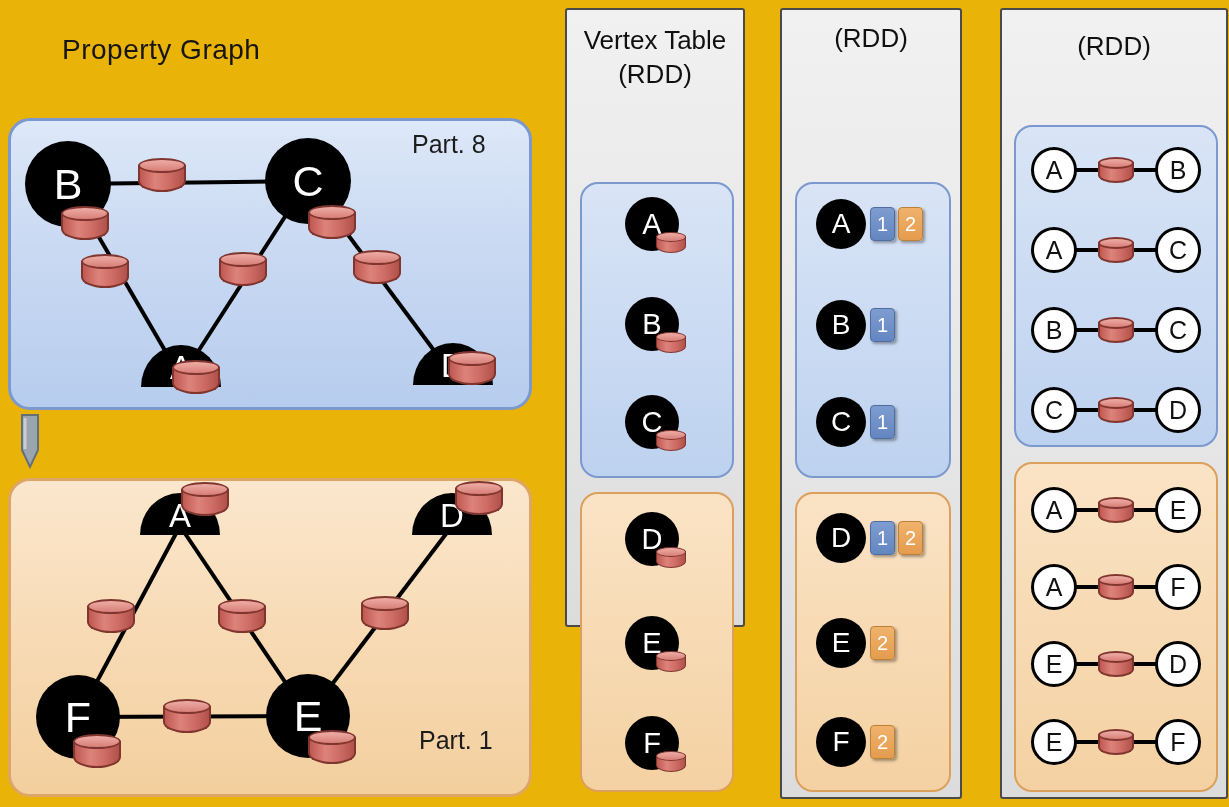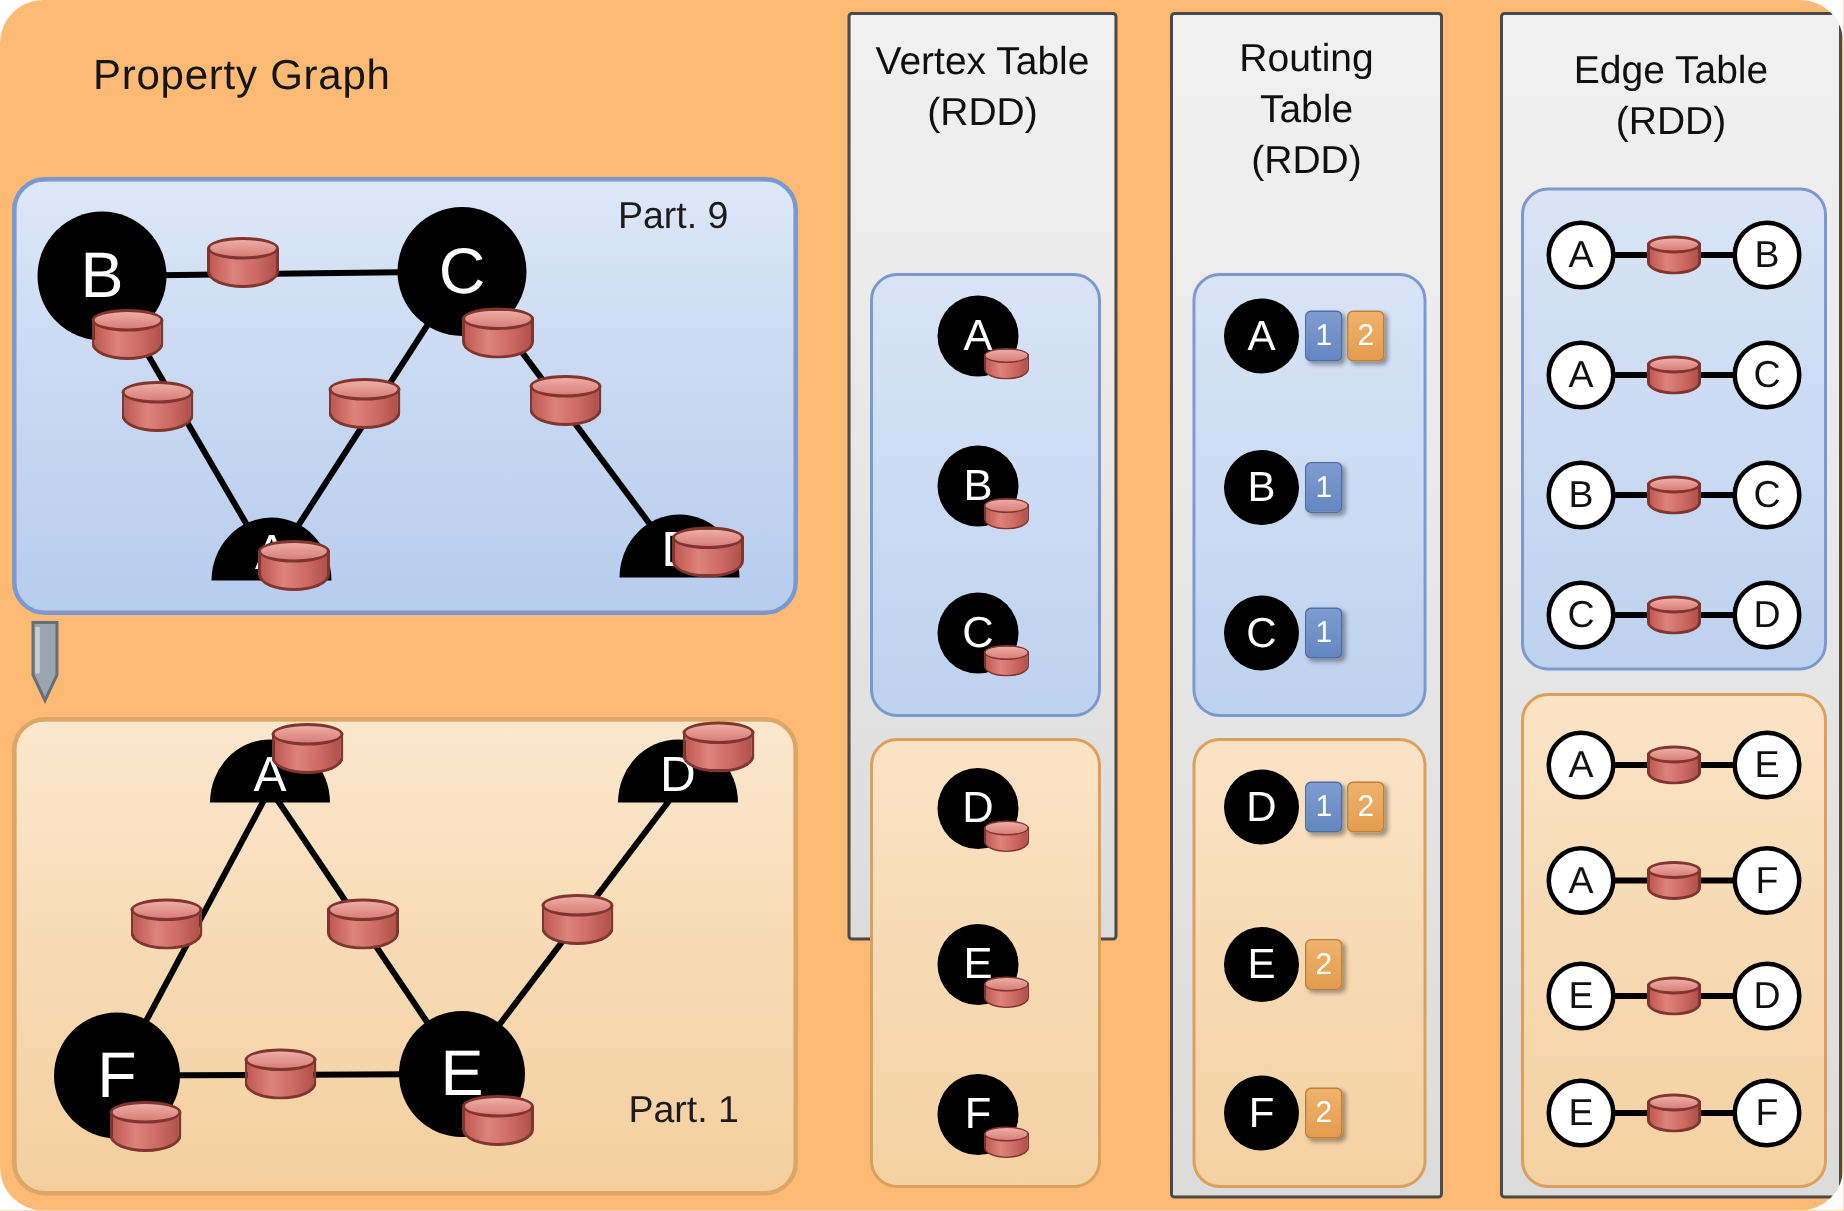--- a/index.html
+++ b/index.html
@@ -1,17 +1,17 @@
 <!DOCTYPE html>
 <html><head>
 <meta charset="utf-8">
 <style>
   html,body{margin:0;padding:0;}
   body{font-family:"Liberation Sans",sans-serif;background:#fff;}
-  #stage{position:relative;width:1229px;height:807px;background:#fdba74;overflow:hidden;border-radius:29px;}
+  #stage{position:relative;width:1229px;height:807px;background:#eab308;overflow:hidden;}
 
   
   #pg-title{position:absolute;left:62px;top:34px;font-size:28px;color:#151515;letter-spacing:.5px;z-index:2;}
   #part1-box{position:absolute;left:8px;top:118px;width:524px;height:292px;border:3px solid #7b99cf;border-radius:22px;
     background:linear-gradient(180deg,#dde8f8 0%,#c9d9f2 45%,#b7cdee 100%);z-index:1;box-sizing:border-box;}
   #part2-box{position:absolute;left:8px;top:478px;width:524px;height:319px;border:3px solid #dda667;border-radius:22px;
     background:linear-gradient(180deg,#fbe7cd 0%,#f7d9b2 55%,#f3cf9e 100%);z-index:1;box-sizing:border-box;}
   .part-label{position:absolute;font-size:25px;color:#1c1c1c;z-index:2;}
 
   #edges-svg{position:absolute;left:0;top:0;z-index:2;pointer-events:none;}
@@ -75,21 +75,21 @@
   .edge-row .cyl{left:67px;top:11px;}
 </style>
 </head>
 <body>
 
 <div id="stage">
 
   <div id="pg-title">Property Graph</div>
 
   <div id="part1-box"></div>
-  <div class="part-label" style="left:412px;top:130px">Part. 9</div>
+  <div class="part-label" style="left:412px;top:130px">Part. 8</div>
 
   <div id="part2-box"></div>
   <div class="part-label" style="left:419px;top:726px">Part. 1</div>
 
   <svg id="edges-svg" width="1229" height="807">
     <line x1="68" y1="184" x2="308" y2="181" stroke="#000" stroke-width="4"></line>
     <line x1="68" y1="184" x2="181" y2="378" stroke="#000" stroke-width="4"></line>
     <line x1="308" y1="181" x2="181" y2="378" stroke="#000" stroke-width="4"></line>
     <line x1="308" y1="181" x2="453" y2="376" stroke="#000" stroke-width="4"></line>
     <line x1="180" y1="526" x2="78" y2="717" stroke="#000" stroke-width="4"></line>
@@ -227,21 +227,20 @@
       <div class="tv-circle">F</div>
       <div class="cyl cyl-sm">
           <i class="c-body"></i>
           <i class="c-top"></i>
         </div>
     </div>
   </div>
 
   <div class="col-panel" style="left:780px;top:8px;width:182px;height:791px">
     <div class="col-title" style="top:12px">
-      <div class="title-wrap">Routing Table</div>
       <div>(RDD)</div>
     </div>
 
     <div class="inner-box inner-blue" style="left:13px;top:172px;width:156px;height:296px"></div>
     <div class="rt-node" style="left:34px;top:189px">
       <div class="rt-circle">A</div>
       <div class="badge badge-blue badge-pos1">1</div>
       <div class="badge badge-orange badge-pos2">2</div>
     </div>
     <div class="rt-node" style="left:34px;top:290px">
@@ -264,21 +263,20 @@
       <div class="badge badge-orange badge-pos1">2</div>
     </div>
     <div class="rt-node" style="left:34px;top:707px">
       <div class="rt-circle">F</div>
       <div class="badge badge-orange badge-pos1">2</div>
     </div>
   </div>
 
   <div class="col-panel" style="left:1000px;top:8px;width:228px;height:791px">
     <div class="col-title" style="top:20px">
-      <div>Edge Table</div>
       <div>(RDD)</div>
     </div>
 
     <div class="inner-box inner-blue" style="left:12px;top:115px;width:204px;height:322px"></div>
     <div class="edge-row" style="left:29px;top:136px">
       <div class="edge-line"></div>
       <div class="ev-circle ev-left">A</div>
       <div class="cyl cyl-md">
           <i class="c-body"></i>
           <i class="c-top"></i>

